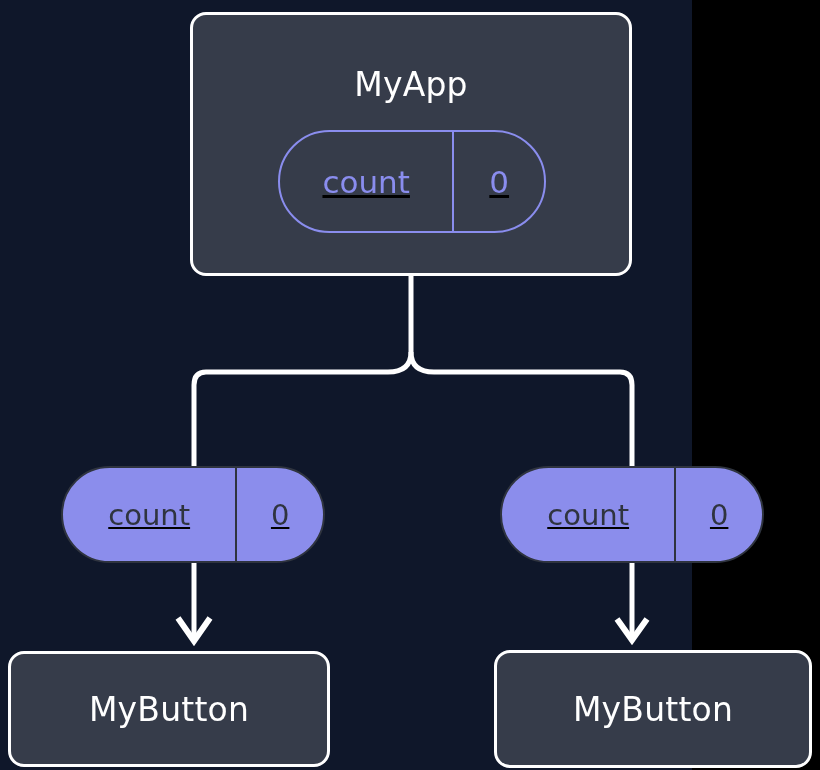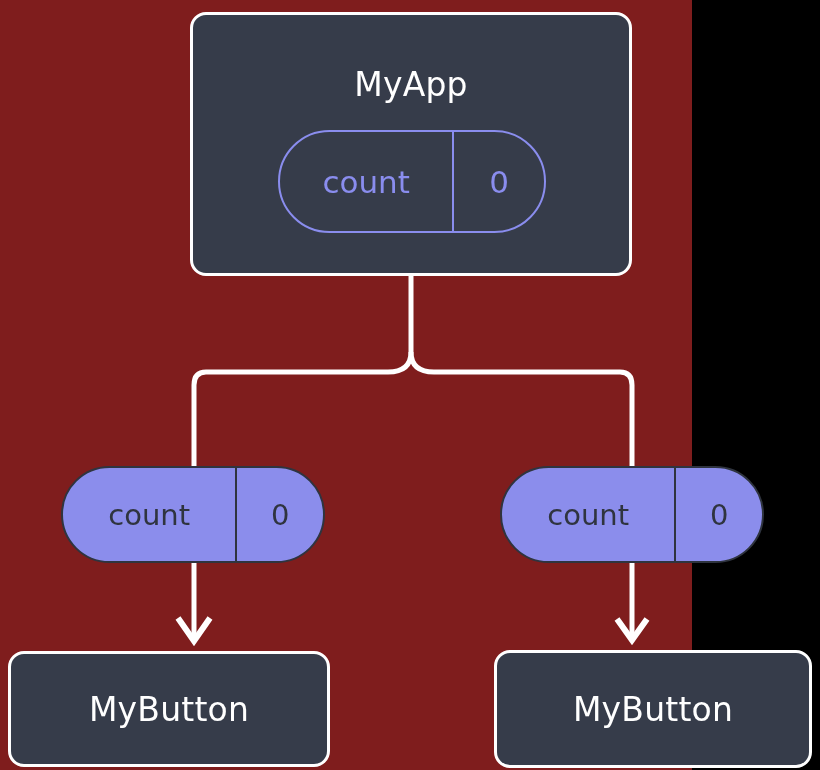--- a/index.html
+++ b/index.html
@@ -11,21 +11,21 @@
   body {
     width: 820px;
     height: 770px;
     overflow: hidden;
     font-family: "DejaVu Sans", "Liberation Sans", sans-serif;
   }
   #stage {
     position: relative;
     width: 692px;
     height: 770px;
-    background: #7f1d1d;
+    background: #0f172a;
   }
   #wires {
     position: absolute;
     left: 0;
     top: 0;
     width: 820px;
     height: 770px;
     pointer-events: none;
   }
 
@@ -80,20 +80,21 @@
   }
 
   
   .pill {
     position: absolute;
     box-sizing: border-box;
     display: flex;
     align-items: stretch;
     border-radius: 999px;
     overflow: hidden;
+    text-decoration: underline;
   }
   .pill .pill-key,
   .pill .pill-val {
     display: flex;
     align-items: center;
     justify-content: center;
     box-sizing: border-box;
     white-space: nowrap;
   }
 

